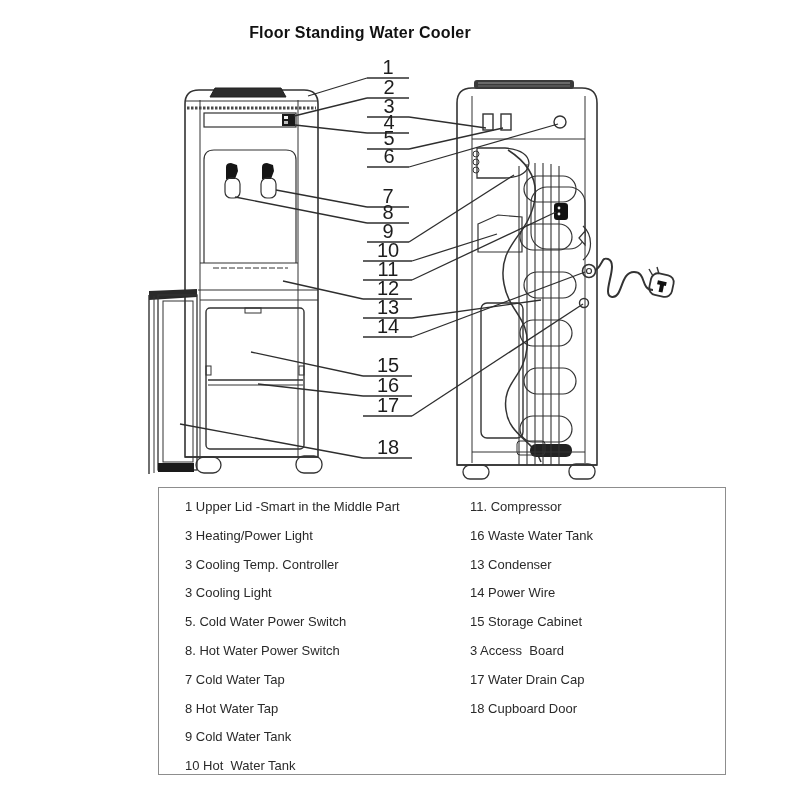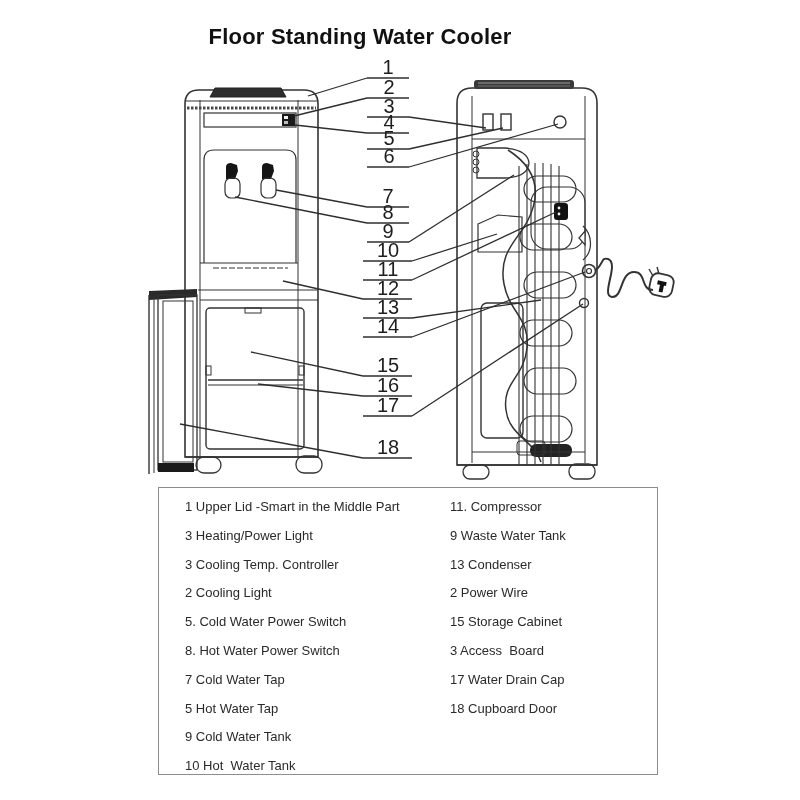--- a/index.html
+++ b/index.html
@@ -3,35 +3,35 @@
 <meta charset="utf-8">
 <style>
   html,body{margin:0;padding:0;background:#e9e9e9;}
   .page{
     position:relative;width:800px;height:800px;background:#ffffff;
     font-family:"Liberation Sans","DejaVu Sans",sans-serif;
     overflow:hidden;
   }
   .title{
     position:absolute;top:24px;left:0;width:720px;text-align:center;
-    font-size:22px;font-weight:bold;color:#111;letter-spacing:.2px;
+    font-size:16px;font-weight:bold;color:#111;letter-spacing:.2px;
   }
   svg.diagram{position:absolute;top:0;left:0;}
   svg .ink{stroke:#333;fill:none;}
   svg text.callout{
     font-family:"Liberation Sans","DejaVu Sans",sans-serif;
     font-size:20px;fill:#1d1d1d;text-anchor:middle;
   }
   .legend{
-    position:absolute;left:158px;top:487px;width:500px;height:288px;
+    position:absolute;left:158px;top:487px;width:568px;height:288px;
     border:1px solid #8d8d8d;background:#fff;box-sizing:border-box;
   }
   .legend .col{position:absolute;top:5px;}
   .legend .col.left{left:26px;width:270px;}
-  .legend .col.right{left:291px;width:175px;}
+  .legend .col.right{left:311px;width:175px;}
   .legend .item{
     height:28.8px;line-height:28.8px;font-size:13px;color:#2a2a2a;
     white-space:pre;overflow:visible;
   }
 </style>
 </head>
 <body>
 
 <div class="page">
 
@@ -242,33 +242,33 @@
       <text class="callout" x="388" y="412">17</text>
       <text class="callout" x="388" y="454">18</text>
     </g>
   </svg>
 
   <div class="legend">
     <div class="col left">
       <div class="item">1 Upper Lid -Smart in the Middle Part</div>
       <div class="item">3 Heating/Power Light</div>
       <div class="item">3 Cooling Temp. Controller</div>
-      <div class="item">2 Cooling Light</div>
+      <div class="item">3 Cooling Light</div>
       <div class="item">5. Cold Water Power Switch</div>
       <div class="item">8. Hot Water Power Switch</div>
       <div class="item">7 Cold Water Tap</div>
-      <div class="item">5 Hot Water Tap</div>
+      <div class="item">8 Hot Water Tap</div>
       <div class="item">9 Cold Water Tank</div>
       <div class="item">10 Hot  Water Tank</div>
     </div>
     <div class="col right">
       <div class="item">11. Compressor</div>
-      <div class="item">9 Waste Water Tank</div>
+      <div class="item">16 Waste Water Tank</div>
       <div class="item">13 Condenser</div>
-      <div class="item">2 Power Wire</div>
+      <div class="item">14 Power Wire</div>
       <div class="item">15 Storage Cabinet</div>
       <div class="item">3 Access  Board</div>
       <div class="item">17 Water Drain Cap</div>
       <div class="item">18 Cupboard Door</div>
     </div>
   </div>
 
 </div>
 
 </body></html>

